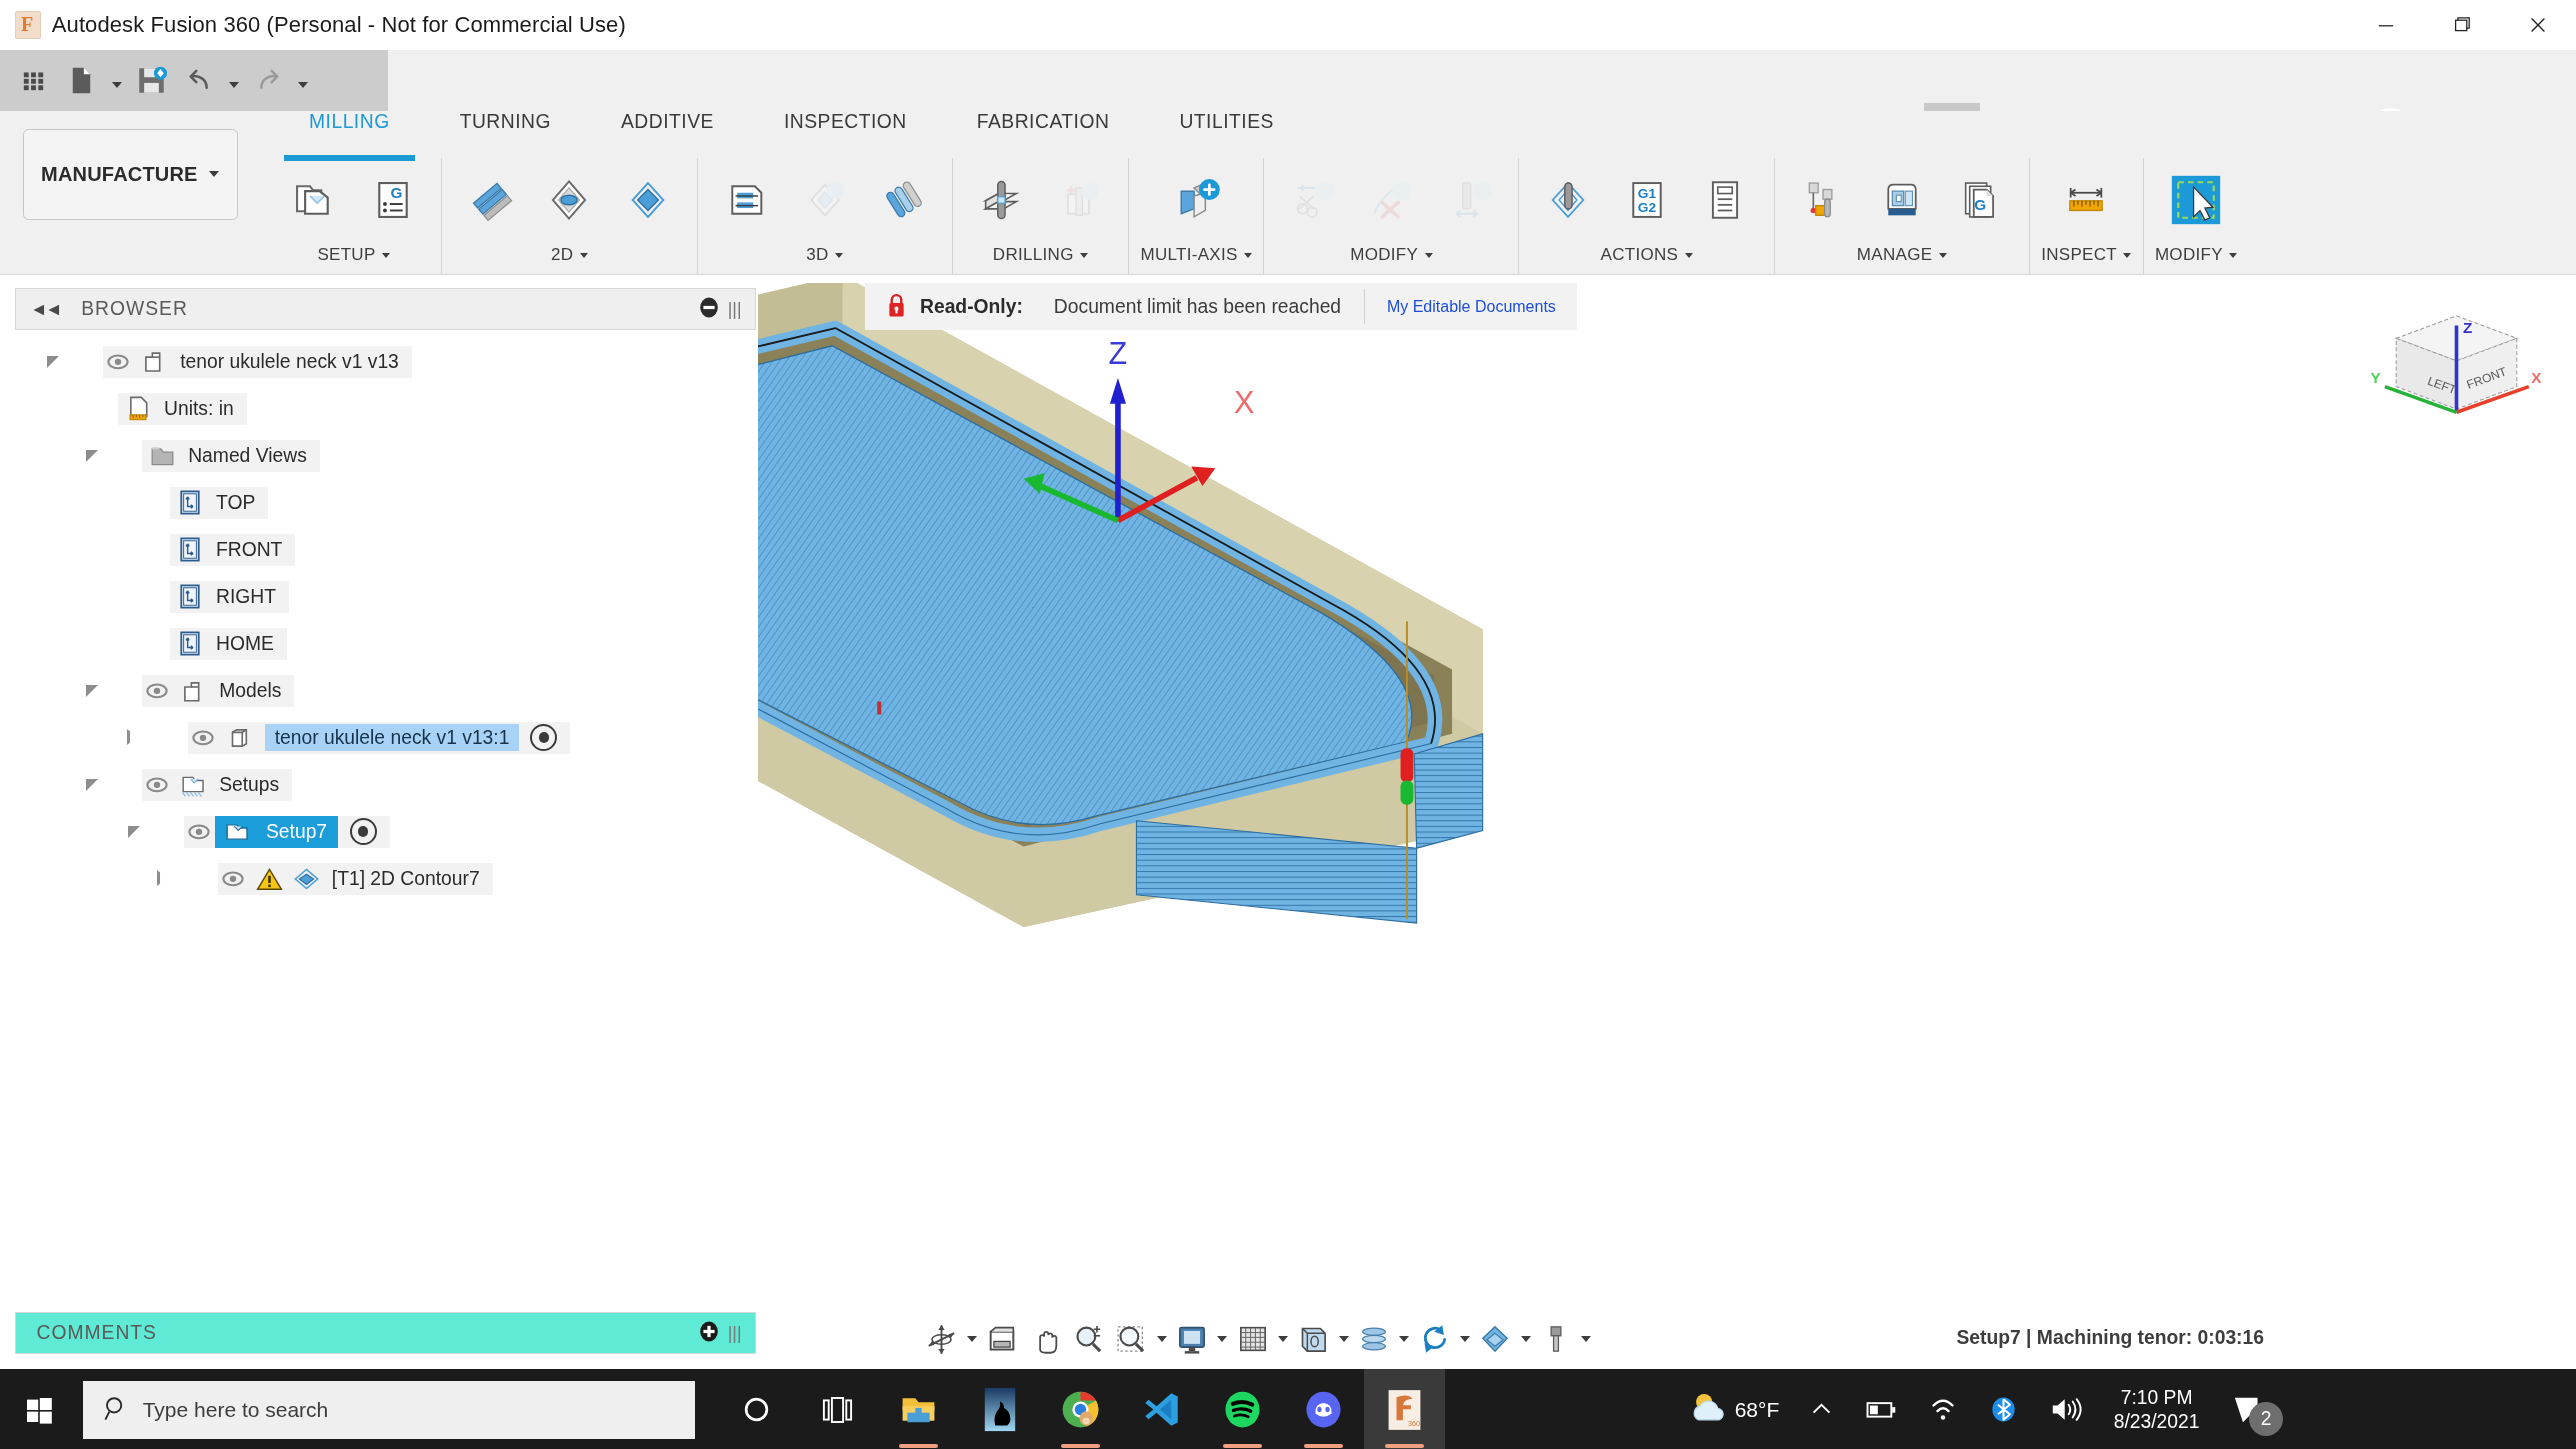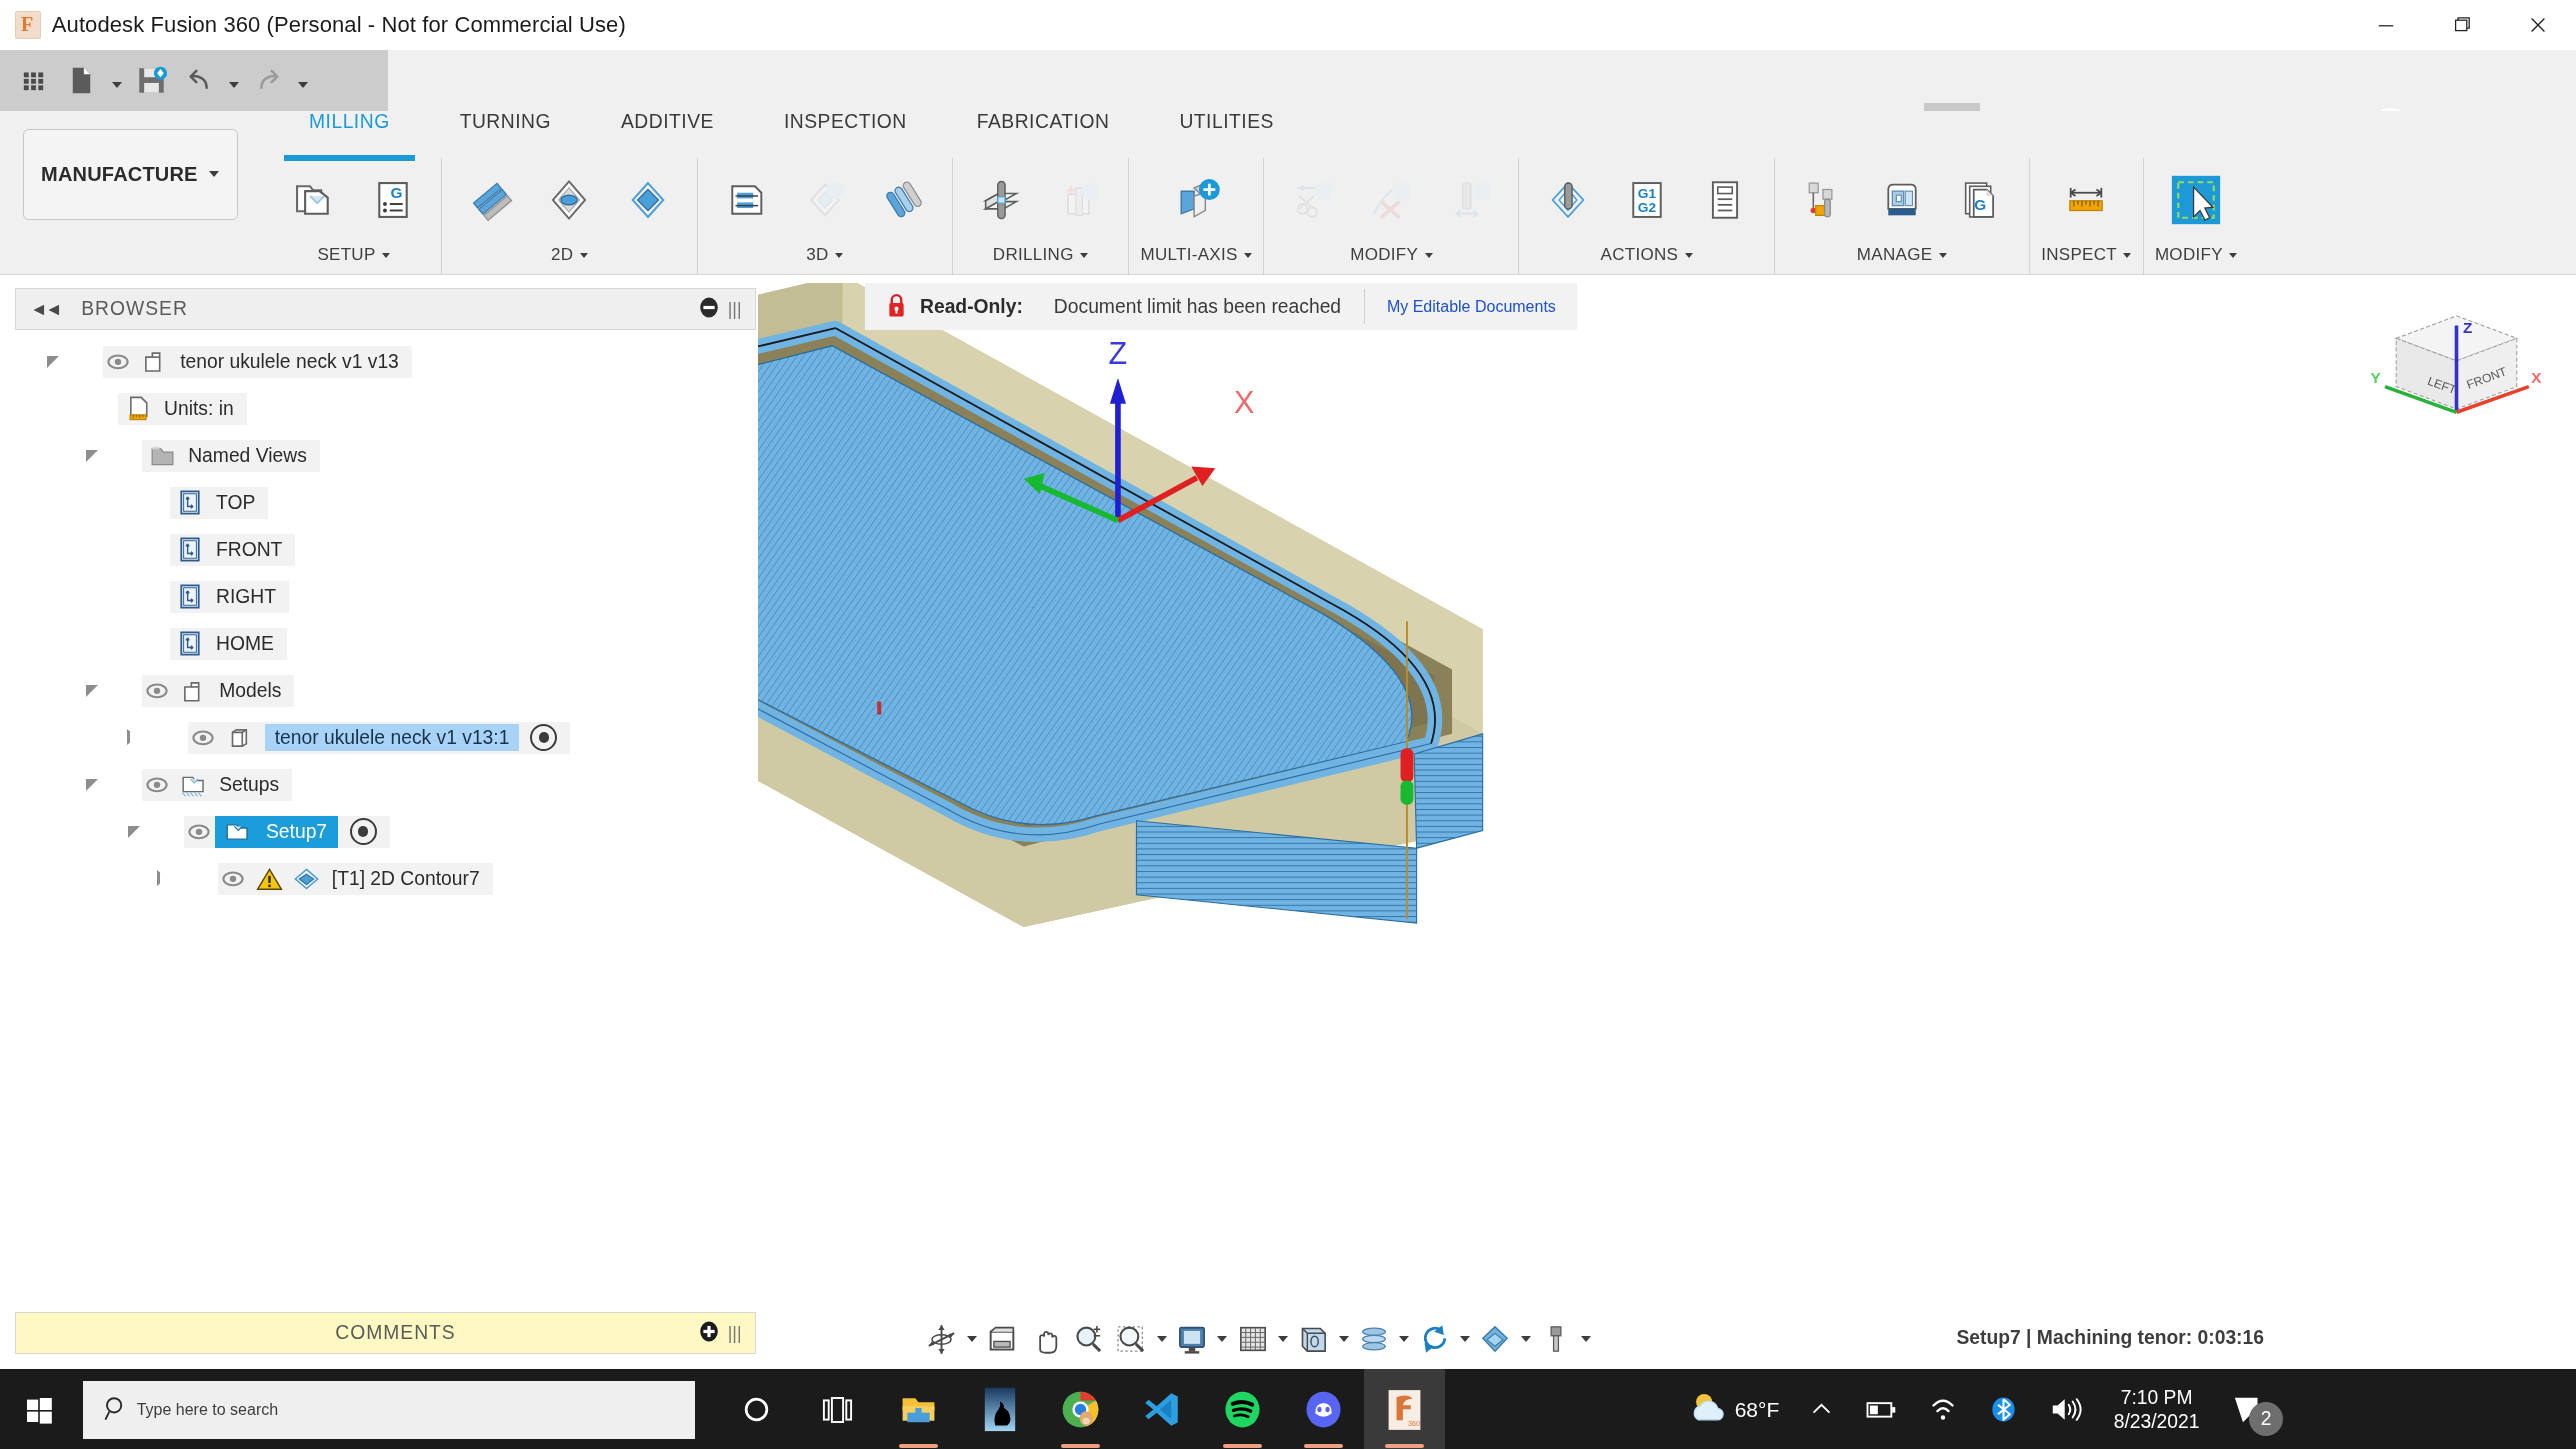--- a/index.html
+++ b/index.html
@@ -86,32 +86,32 @@
   .readonly{position:absolute;left:865px;top:283px;height:47px;background:#f2f2f2;display:flex;align-items:center;padding:0 21px;box-sizing:border-box;}
   .ro-lock{margin-right:13px;}
   .ro-t1{font-size:19.3px;font-weight:bold;color:#2b2b2b;margin-right:31px;}
   .ro-t2{font-size:19.3px;color:#3b3b3b;margin-right:22.5px;}
   .ro-div{width:0.8px;height:35px;background:#d0d0d0;margin-right:22.5px;}
   .ro-link{font-size:16px;color:#1d4ed8;}
 
   .viewcube{position:absolute;right:19.3px;top:22.5px;width:201px;height:121px;}
 
   
-  .comments{position:absolute;left:14.5px;top:1312px;width:741px;height:42px;background:#fef9c3;border:0.8px solid #d6d6d6;display:flex;align-items:center;box-sizing:border-box;justify-content:center;}
+  .comments{position:absolute;left:14.5px;top:1312px;width:741px;height:42px;background:#5eead4;border:0.8px solid #d6d6d6;display:flex;align-items:center;box-sizing:border-box;}
   .comments .bt{font-size:19.3px;color:#5a5a5a;letter-spacing:1px;margin-left:21px;}
   .navbar{position:absolute;left:920px;top:1314px;height:50px;display:flex;align-items:center;gap:0px;}
   .nbtn{width:43px;height:50px;display:flex;align-items:center;justify-content:center;}
   .ncaret{width:17.7px;height:50px;display:flex;align-items:center;justify-content:center;}
   .statusright{position:absolute;right:24px;top:1314px;height:47px;display:flex;align-items:center;font-size:19.3px;color:#3d3d3d;font-weight:bold;}
 
   
   .taskbar{position:absolute;left:0;top:1369px;width:2576px;height:81px;background:#1b1b1b;display:flex;align-items:center;}
   .startbtn{width:77px;height:81px;display:flex;align-items:center;justify-content:center;}
   .searchbox{width:612px;height:58px;background:#efefef;display:flex;align-items:center;margin-left:6.4px;}
-  .searchbox .ph{font-size:16px;color:#3c3c3c;margin-left:7px;}
+  .searchbox .ph{font-size:21px;color:#3c3c3c;margin-left:13px;}
   .tb-icons{display:flex;align-items:center;}
   .tbicon{width:81px;height:81px;display:flex;align-items:center;justify-content:center;position:relative;}
   .tbicon.run:after{content:"";position:absolute;bottom:1.6px;left:21px;width:39px;height:4.8px;background:#f0a080;border-radius:2.4px;}
   .tbicon.active{background:#3a3a3a;}
   .tray{position:absolute;right:0;top:1369px;height:81px;display:flex;align-items:center;color:#fff;}
   .trayitem{height:81px;display:flex;align-items:center;justify-content:center;padding:0 14.5px;}
   .temp{font-size:21px;color:#fff;margin-left:4.8px;}
   .clock{display:flex;flex-direction:column;align-items:center;justify-content:center;padding:0 16px;line-height:1.22;}
   .clock span{font-size:19.3px;color:#fff;}
   .notif{position:relative;padding-right:24px;}

